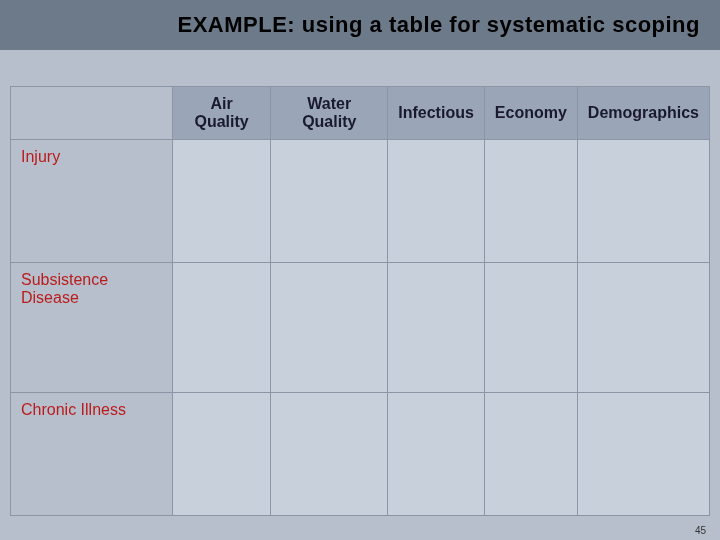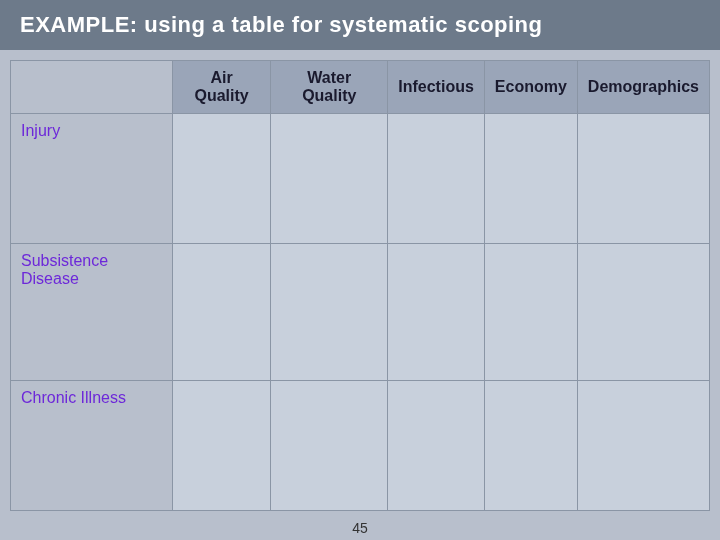--- a/index.html
+++ b/index.html
@@ -13,38 +13,40 @@
       height: 540px;
       background: #b8bfcc;
       font-family: Arial, sans-serif;
       overflow: hidden;
       display: flex;
       flex-direction: column;
     }
 
     .title-bar {
       background: #6d7a8a;
-      color: #ffffff;
+      color: #000000;
       font-size: 22px;
       font-weight: bold;
       padding: 12px 20px;
       letter-spacing: 0.5px;
+      text-align: right;
     }
 
     .table-container {
       flex: 1;
       padding: 10px 10px 5px 10px;
       display: flex;
       flex-direction: column;
     }
 
     table {
       width: 100%;
       border-collapse: collapse;
       flex: 1;
+      margin-top: 26px;
     }
 
     th, td {
       border: 1px solid #8a95a5;
       padding: 8px 10px;
       vertical-align: top;
       font-size: 16px;
     }
 
     thead th {
@@ -54,37 +56,37 @@
       font-size: 16px;
       vertical-align: middle;
     }
 
     thead th:first-child {
       background: #b8bfcc;
     }
 
     tbody tr td:first-child {
       background: #b8bfcc;
-      color: #6d28d9;
+      color: #b91c1c;
       font-weight: normal;
       font-size: 16px;
     }
 
     tbody tr td:not(:first-child) {
       background: #c8d0dc;
     }
 
     tbody tr {
       height: 50px;
     }
 
     .page-number {
-      text-align: center;
+      text-align: right;
       padding: 4px 14px;
-      font-size: 14px;
+      font-size: 10px;
       color: #333;
     }
   </style>
 </head>
 <body>
 
 <div class="title-bar">EXAMPLE:  using a table for systematic scoping</div>
 
 <div class="table-container">
   <table>

